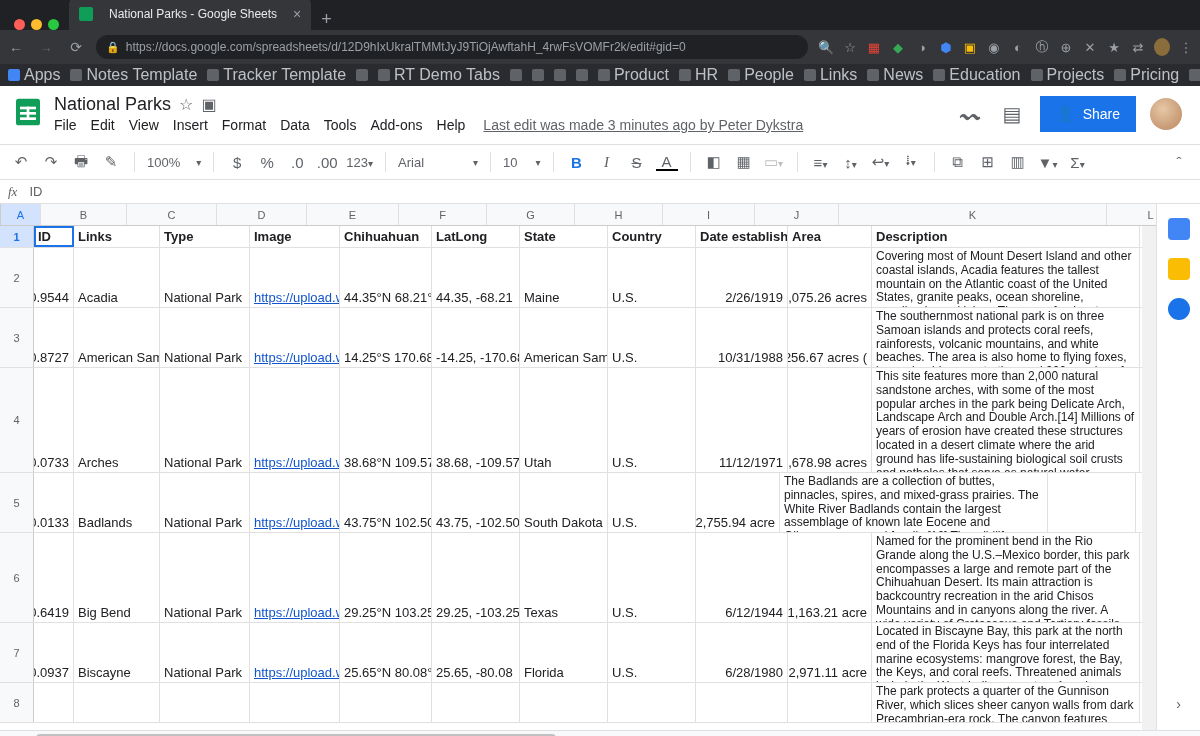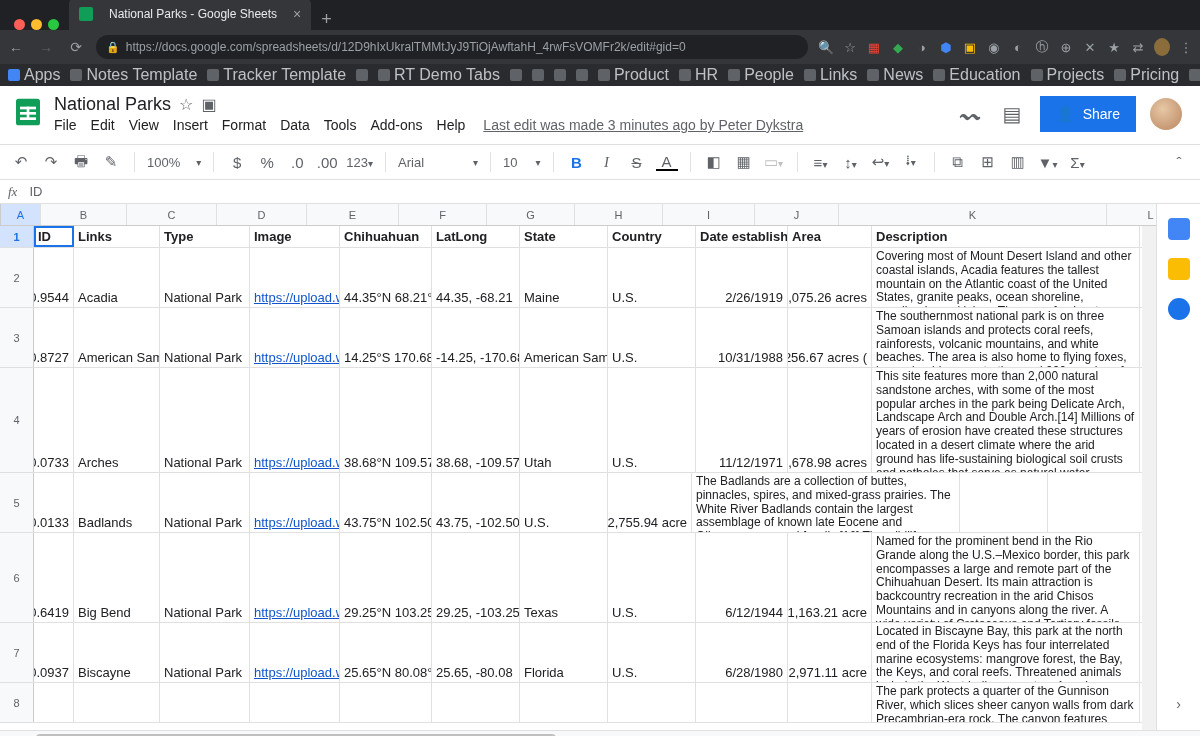--- a/index.html
+++ b/index.html
@@ -363,20 +363,21 @@
         <div class="row" style="height: 60px;">
           <div class="rh">5</div>
           <div class="cell cA num">0.0133</div>
           <div class="cell cB">Badlands</div>
           <div class="cell cC">National Park</div>
           <div class="cell cD">
             <a href="#">https://upload.wi</a>
           </div>
           <div class="cell cE">43.75°N 102.50</div>
           <div class="cell cF">43.75, -102.50</div>
+          <div class="cell cG">South Dakota</div>
           <div class="cell cH">U.S.</div>
           <div class="cell cJ num">242,755.94 acre</div>
           <div class="cell cK wrap top">The Badlands are a collection of buttes, pinnacles, spires, and mixed-grass prairies. The White River Badlands contain the largest assemblage of known late Eocene and Oligocene mammal fossils.[16] The wildlife includes bison, bighorn sheep, black-footed ferrets, and prairie dogs.[17]</div>
           <div class="cell cL"></div>
         </div>
         <div class="row" style="height: 90px;">
           <div class="rh">6</div>
           <div class="cell cA num">0.6419</div>
           <div class="cell cB">Big Bend</div>
           <div class="cell cC">National Park</div>

